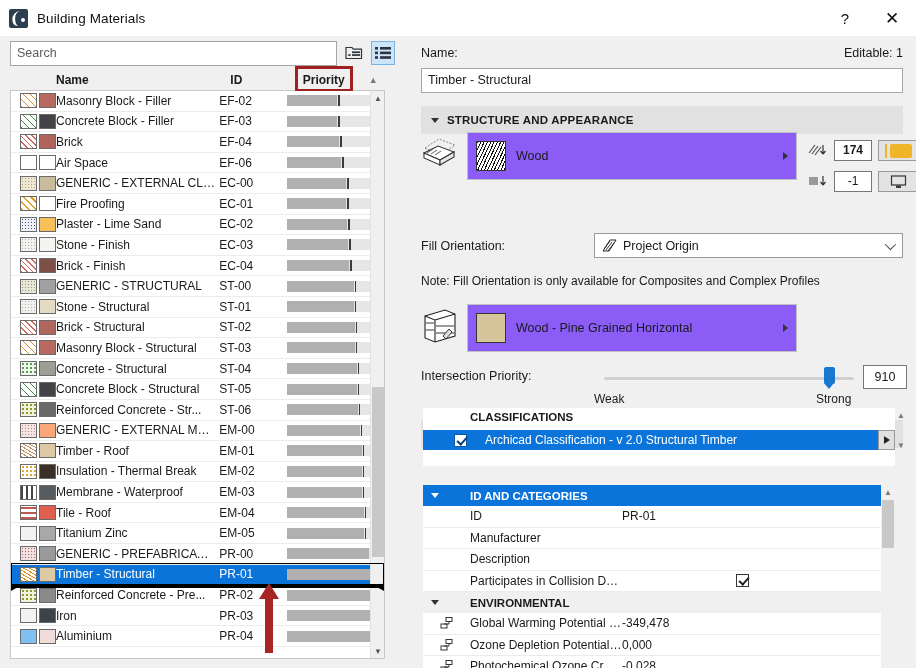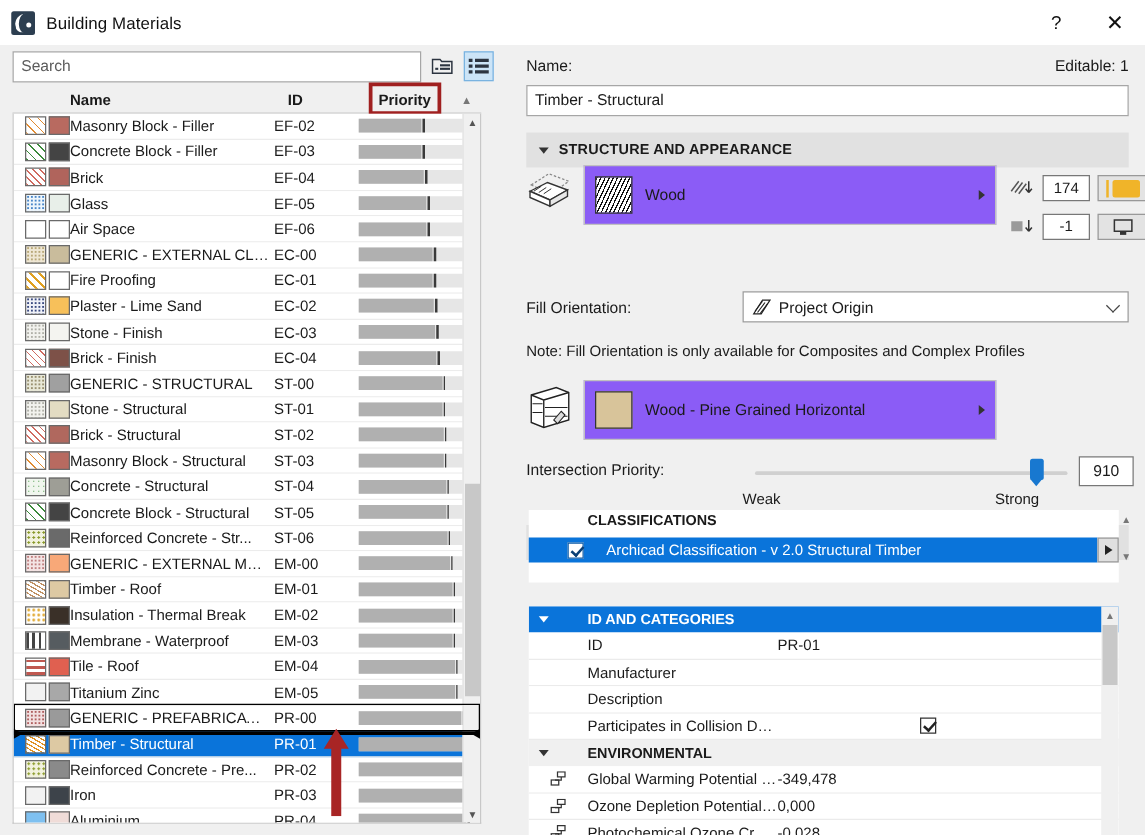--- a/index.html
+++ b/index.html
@@ -405,34 +405,20 @@
             <div class="c-id">EF-04</div>
             <div class="c-prio">
               <div class="prio-track">
                 <div class="prio-fill" style="width: 54%;"></div>
                 <div class="prio-mark" style="left: 55%;"></div>
               </div>
             </div>
           </div>
           <div class="row">
             <div class="sw-cell">
-              <div class="sw" style="background:#eef6fc;background-image:radial-gradient(#4a86c8 .6px,transparent .7px);background-size:3px 3px;"></div>
-              <div class="sw second" style="background: rgb(232, 239, 233);"></div>
-            </div>
-            <div class="c-name">Glass</div>
-            <div class="c-id">EF-05</div>
-            <div class="c-prio">
-              <div class="prio-track">
-                <div class="prio-fill" style="width: 56%;"></div>
-                <div class="prio-mark" style="left: 57%;"></div>
-              </div>
-            </div>
-          </div>
-          <div class="row">
-            <div class="sw-cell">
               <div class="sw" style="background:#ffffff;"></div>
               <div class="sw second" style="background: rgb(255, 255, 255);"></div>
             </div>
             <div class="c-name">Air Space</div>
             <div class="c-id">EF-06</div>
             <div class="c-prio">
               <div class="prio-track">
                 <div class="prio-fill" style="width: 56%;"></div>
                 <div class="prio-mark" style="left: 57%;"></div>
               </div>
@@ -800,21 +786,21 @@
       <div class="chip" style="background:repeating-linear-gradient(115deg,#111 0 1px,#fff 1px 3px);"></div>
       <div class="ptext">Wood</div>
       <div class="parrow"></div>
     </div>
 
     <div class="pen-box" style="left:400px; top:104px;">
       <svg width="22" height="18" viewBox="0 0 22 18">
         <path d="M1 11 L7 3 M4 12 L10 4 M7 13 L13 5" stroke="#555" stroke-width="1.2"></path>
         <path d="M15 3 v9 M15 12 l-2.5-3 M15 12 l2.5-3" stroke="#333" stroke-width="1.2" fill="none"></path>
       </svg>
-      <div class="pen-num" style="margin-left:4px;">174</div>
+      <div class="pen-num" style="margin-left:4px;font-weight:bold;">174</div>
       <div class="pen-swatch">
         <span style="display:inline-block;width:2px;height:14px;background:#f0b429;margin-right:3px;"></span>
         <span style="display:inline-block;width:22px;height:14px;background:#f0b429;border-radius:2px;"></span>
       </div>
     </div>
 
     <div class="pen-box" style="left:400px; top:135px;">
       <svg width="22" height="18" viewBox="0 0 22 18">
         <rect x="1" y="4" width="9" height="8" fill="#9a9a9a"></rect>
         <path d="M15 3 v9 M15 12 l-2.5-3 M15 12 l2.5-3" stroke="#333" stroke-width="1.2" fill="none"></path>
@@ -850,21 +836,21 @@
       <div class="chip" style="background:#d8c49a;"></div>
       <div class="ptext">Wood - Pine Grained Horizontal</div>
       <div class="parrow"></div>
     </div>
 
     <div class="r-row-label" style="left:13px; top:333px;">Intersection Priority:</div>
     <div class="slider-track" style="left:196px; top:341px; width:250px;"></div>
     <div class="slider-thumb" style="left:416px; top:331px;"></div>
     <div class="prio-num" style="left:455px; top:329px;">910</div>
     <div class="sm-label" style="left:186px; top:356px;">Weak</div>
-    <div class="sm-label" style="left:388px; top:356px;">Strong</div>
+    <div class="sm-label" style="left:408px; top:356px;">Strong</div>
 
     <div class="section-head" style="top:384px;">
       <span class="tri"></span>
       <span>CLASSIFICATION AND PROPERTIES</span>
     </div>
   </div>
 
   <div class="class-box">
     <div class="class-title">CLASSIFICATIONS</div>
     <div class="class-row">

